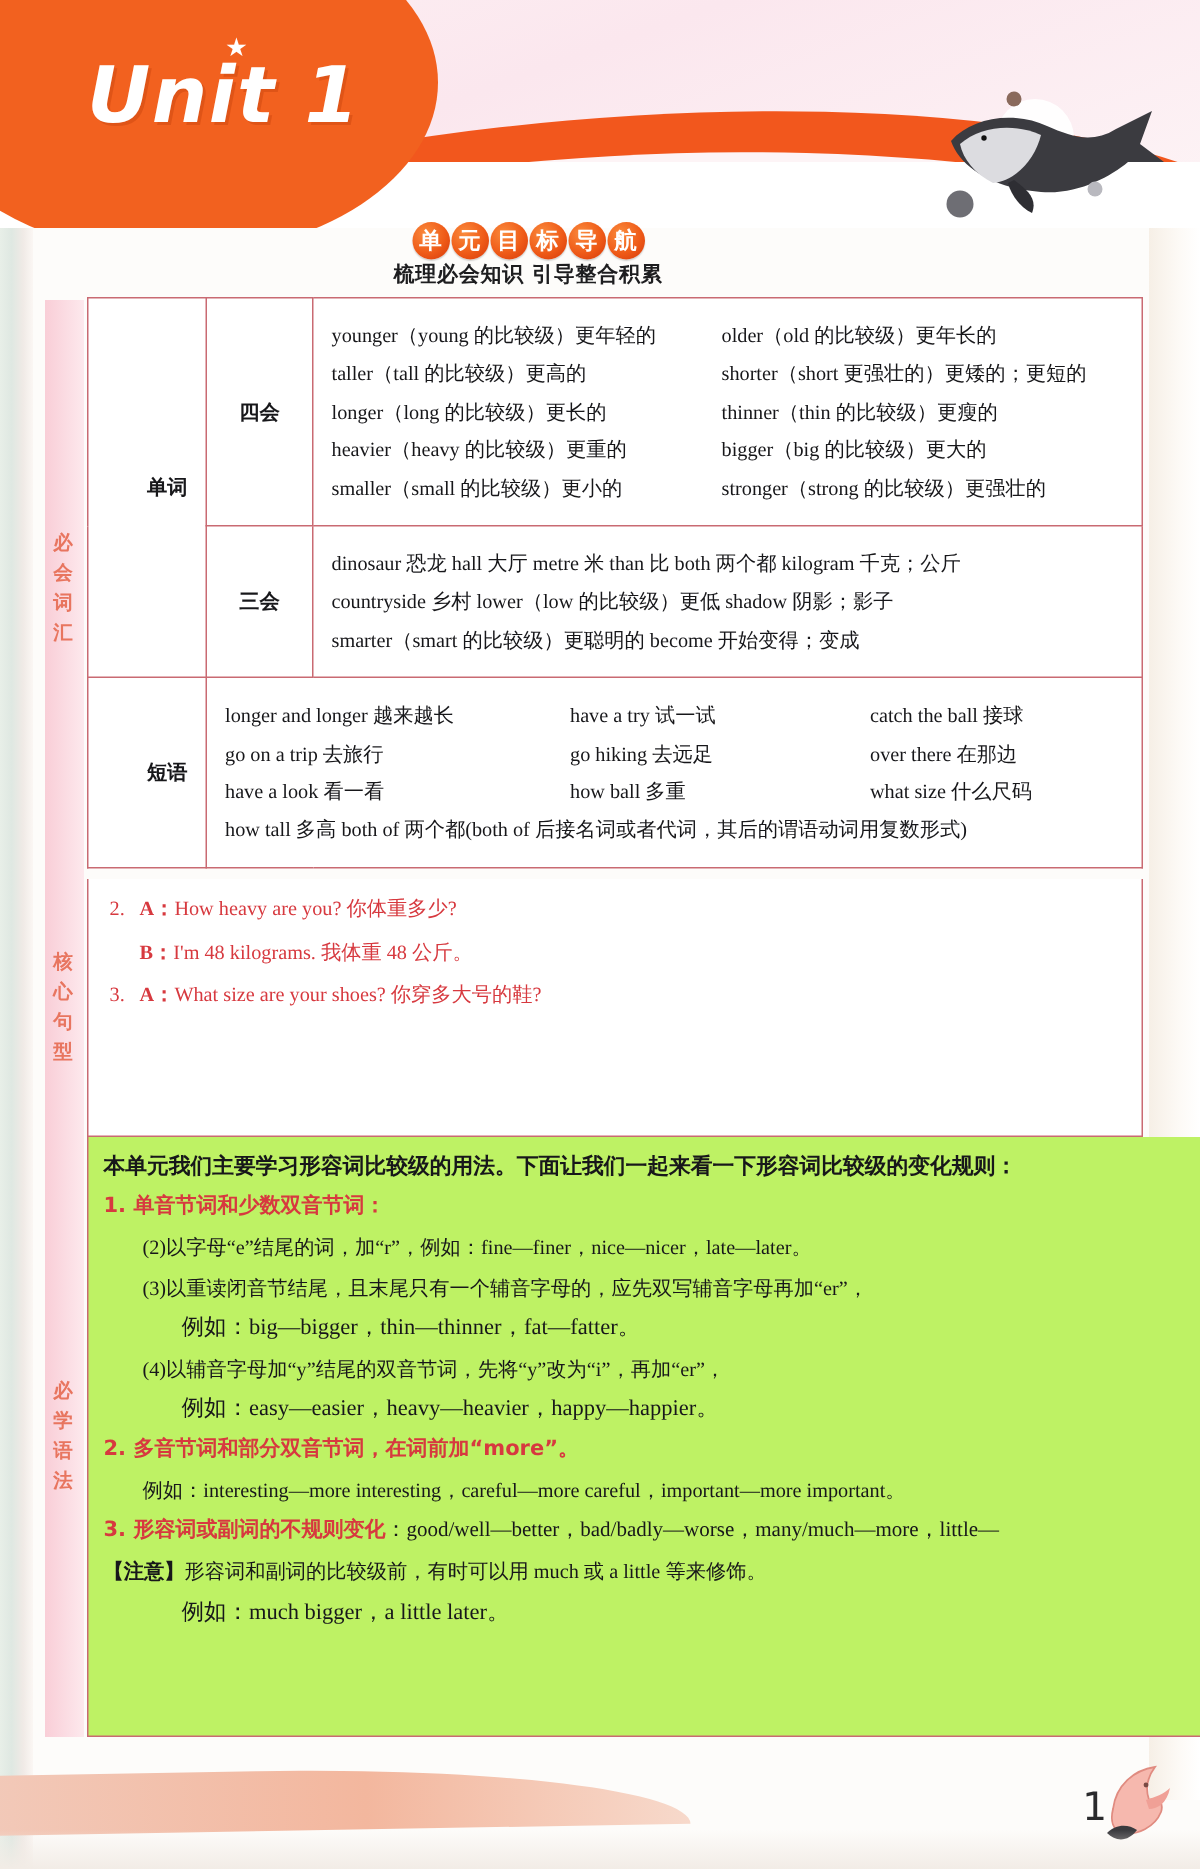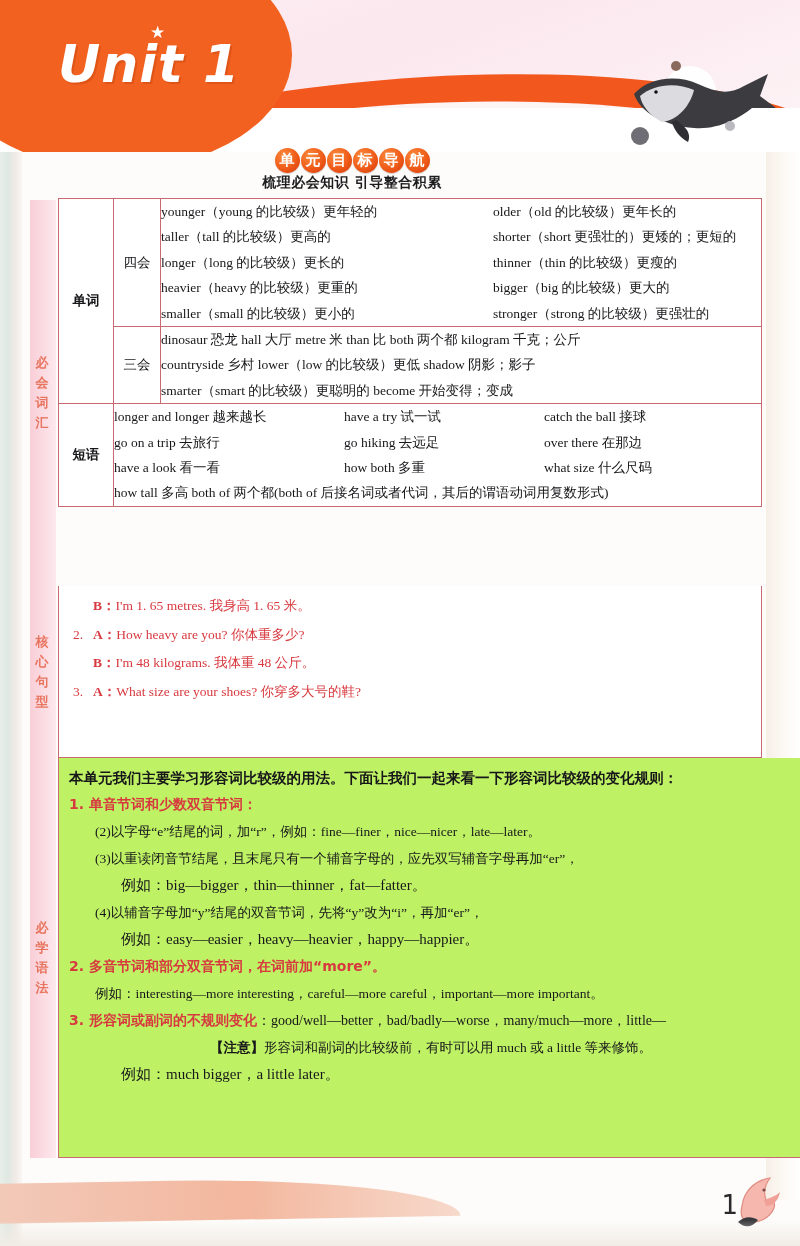--- a/index.html
+++ b/index.html
@@ -90,26 +90,26 @@
     line-height:1.55;letter-spacing:2px;
   }
   .tab span{display:block;}
 
   
   .tbl{
     position:absolute;left:58px;top:198px;width:704px;
     border:1px solid #c96a72;border-collapse:collapse;background:#fff;
   }
   .tbl td{
-    border:1px solid #c96a72;padding:0;vertical-align:middle;
+    border:1px solid #c96a72;padding:12px;vertical-align:middle;
     font-size:13.5px;color:#17171a;
   }
-  .lbl{width:54px;text-align:center;font-weight:bold;font-size:15px;
+  .lbl{width:54px;text-align:right;font-weight:bold;font-size:15px;
        font-family:"DejaVu Sans",sans-serif;}
-  .sub-lbl{width:46px;text-align:center;font-weight:normal;font-size:15px;
+  .sub-lbl{width:46px;text-align:center;font-weight:bold;font-size:15px;
        font-family:"DejaVu Sans",sans-serif;}
   .cellpad{padding:6px 6px 6px 10px;}
   .vline{
     display:flex;
   }
   .vcol{flex:1;}
   .vrow{line-height:25.4px;white-space:nowrap;}
   .prow{line-height:25.4px;}
   .phr{display:flex;}
   .phr > div{white-space:nowrap;}
@@ -134,21 +134,21 @@
     padding:8px 8px 0 10px;
   }
   .g-lead{font-size:14.5px;font-weight:bold;line-height:25px;color:#17171a;
           font-family:"DejaVu Sans",sans-serif;}
   .g-head{color:#d7393f;font-weight:bold;font-size:14px;line-height:27px;
           font-family:"DejaVu Sans",sans-serif;}
   .g-head .g-tail{color:#17171a;font-weight:normal;
           font-family:"Liberation Serif",serif;}
   .g-item{font-size:13.5px;line-height:27px;padding-left:26px;color:#17171a;}
   .g-ex{font-size:15px;line-height:27px;padding-left:52px;color:#17171a;}
-  .g-note{font-size:13.5px;line-height:27px;color:#17171a;font-weight:bold;text-align:center;}
+  .g-note{font-size:13.5px;line-height:27px;color:#17171a;font-weight:bold;}
   .g-note .nn{font-weight:normal;}
   .zh{font-family:"DejaVu Sans",sans-serif;font-weight:bold;}
 
   
   .foot-swoosh{
     position:absolute;left:-20px;bottom:26px;width:480px;height:40px;
     background:linear-gradient(90deg,#f2caba 0%,#f3b79e 55%,#f7d9cb 100%);
     border-radius:0 60% 0 0 / 0 100% 0 0;transform:rotate(-1deg);
   }
   .pageno{
@@ -258,33 +258,30 @@
           <div style="width:200px">have a try 试一试</div>
           <div>catch the ball 接球</div>
         </div>
         <div class="prow phr">
           <div style="width:230px">go on a trip 去旅行</div>
           <div style="width:200px">go hiking 去远足</div>
           <div>over there 在那边</div>
         </div>
         <div class="prow phr">
           <div style="width:230px">have a look 看一看</div>
-          <div style="width:200px">how both 多重</div>
+          <div style="width:200px">how ball 多重</div>
           <div>what size 什么尺码</div>
         </div>
         <div class="prow">how tall 多高        both of 两个都(both of 后接名词或者代词，其后的谓语动词用复数形式)</div>
       </td>
     </tr>
   </tbody>
     </table>
 
   <div class="sent-box">
-    <div class="sent-line indentB">
-      <span class="sent-ab">B：</span><span>I'm 1. 65 metres. 我身高 1. 65 米。</span>
-    </div>
     <div class="sent-line">
       <span class="sent-num">2.</span><span class="sent-ab">A：</span><span>How heavy are you? 你体重多少?</span>
     </div>
     <div class="sent-line indentB">
       <span class="sent-ab">B：</span><span>I'm 48 kilograms. 我体重 48 公斤。</span>
     </div>
     <div class="sent-line">
       <span class="sent-num">3.</span><span class="sent-ab">A：</span><span>What size are your shoes? 你穿多大号的鞋?</span>
     </div>
   </div>

